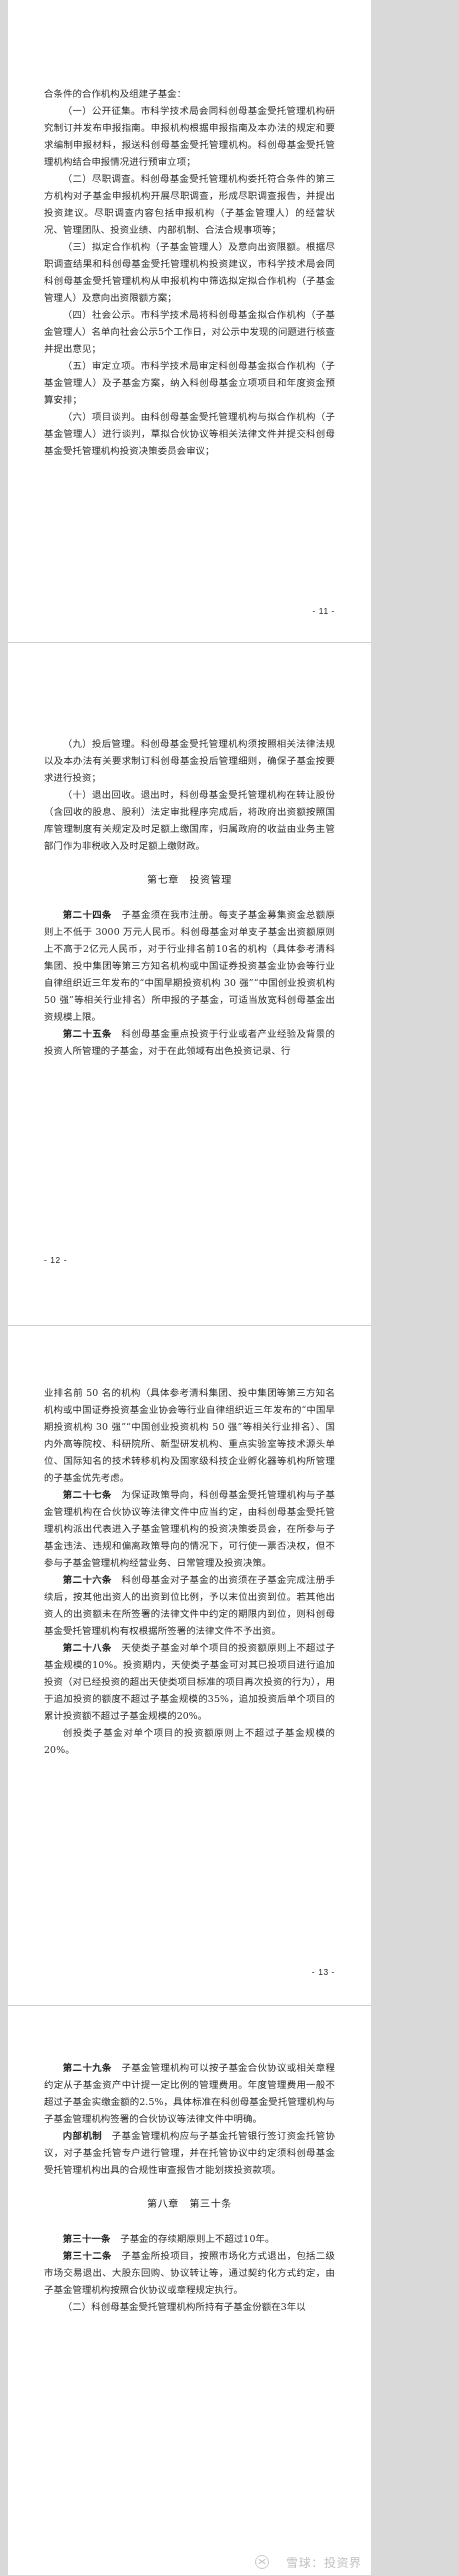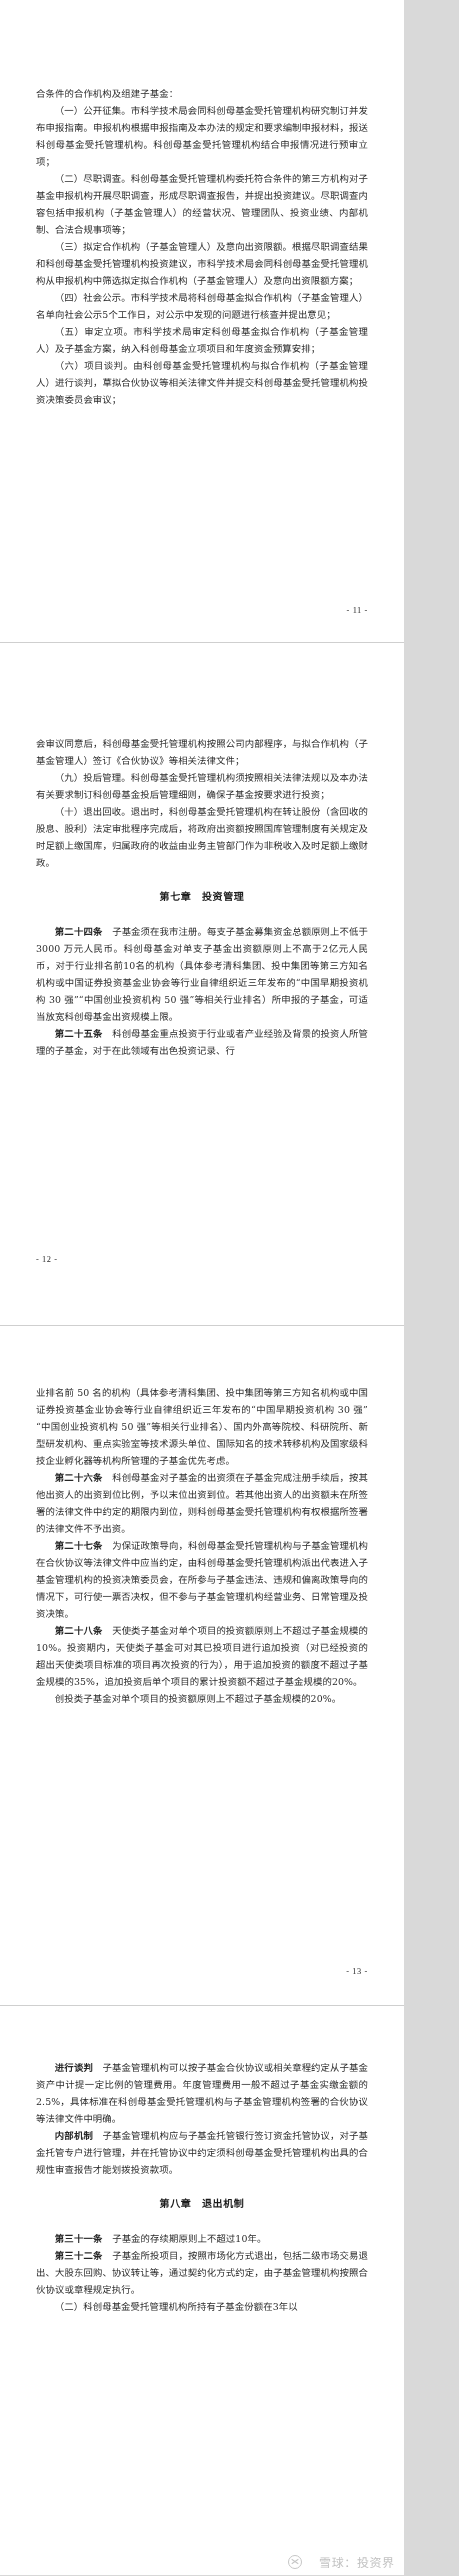--- a/index.html
+++ b/index.html
@@ -14,25 +14,26 @@
     -webkit-font-smoothing: antialiased;
   }
   .scan-stack {
     width: 459px;
     display: flex;
     flex-direction: column;
     background: #d9d9d9;
   }
   .page {
     position: relative;
-    width: 404px;
+    width: 363px;
     background: #ffffff;
     box-sizing: border-box;
     overflow: hidden;
     flex: none;
+    margin-left: 8px;
   }
   
   .page + .page {
     border-top: 1.2px solid #cfcfcf;
   }
   .page-inner {
     position: relative;
     box-sizing: border-box;
     padding: 0 36px;
     height: 100%;
@@ -56,34 +57,34 @@
     text-indent: 0;
   }
   .art-no {
     font-weight: bold;
     letter-spacing: 0.2px;
   }
   h2.chapter {
     margin: 0;
     font-size: 10px;
     line-height: 17.4px;
-    font-weight: bold;
+    font-weight: normal;
     text-align: center;
     letter-spacing: 0.6px;
     color: #121212;
     font-family: "DejaVu Sans", "Liberation Sans", sans-serif;
   }
   .chapter-gap-top { height: 17.4px; }
   .chapter-gap-bottom { height: 17.4px; }
   .folio {
     position: absolute;
     font-size: 8.4px;
     color: #2a2a2a;
     letter-spacing: 0.6px;
-    font-family: Liberation Serif, serif;
+    font-family: Liberation Sans, sans-serif;
   }
   .folio.right { right: 36px; }
   .folio.left  { left: 36px; }
 
   
   .scan-ink {
     filter: blur(0.1px) contrast(1.06);
     opacity: 0.93;
   }
 
@@ -138,54 +139,53 @@
       <p class="para">（四）社会公示。市科学技术局将科创母基金拟合作机构（子基金管理人）名单向社会公示5个工作日，对公示中发现的问题进行核查并提出意见；</p>
       <p class="para">（五）审定立项。市科学技术局审定科创母基金拟合作机构（子基金管理人）及子基金方案，纳入科创母基金立项项目和年度资金预算安排；</p>
       <p class="para">（六）项目谈判。由科创母基金受托管理机构与拟合作机构（子基金管理人）进行谈判，草拟合伙协议等相关法律文件并提交科创母基金受托管理机构投资决策委员会审议；</p>
     </div>
     <div class="folio right" style="top:606px;">- 11 -</div>
   </div>
 
   <div class="page" style="height:683px;">
     <div class="page-inner scan-ink">
       <div style="height:92px;"></div>
-      <p class="para noindent">会审议同意后，科创母基金受托管理机构按照公司内部程序，与拟合作机构（子基金管理人）签订《合伙协议》等相关法律文件；</p>
       <p class="para">（九）投后管理。科创母基金受托管理机构须按照相关法律法规以及本办法有关要求制订科创母基金投后管理细则，确保子基金按要求进行投资；</p>
       <p class="para">（十）退出回收。退出时，科创母基金受托管理机构在转让股份（含回收的股息、股利）法定审批程序完成后，将政府出资额按照国库管理制度有关规定及时足额上缴国库，归属政府的收益由业务主管部门作为非税收入及时足额上缴财政。</p>
 
       <div class="chapter-gap-top"></div>
       <h2 class="chapter">第七章　投资管理</h2>
       <div class="chapter-gap-bottom"></div>
 
       <p class="para"><span class="art-no">第二十四条</span>　<span>子基金须在我市注册。每支子基金募集资金总额原则上不低于 3000 万元人民币。科创母基金对单支子基金出资额原则上不高于2亿元人民币，对于行业排名前10名的机构（具体参考清科集团、投中集团等第三方知名机构或中国证券投资基金业协会等行业自律组织近三年发布的“中国早期投资机构 30 强”“中国创业投资机构 50 强”等相关行业排名）所申报的子基金，可适当放宽科创母基金出资规模上限。</span></p>
       <p class="para"><span class="art-no">第二十五条</span>　<span>科创母基金重点投资于行业或者产业经验及背景的投资人所管理的子基金，对于在此领域有出色投资记录、行</span></p>
     </div>
     <div class="folio left" style="top:612px;">- 12 -</div>
   </div>
 
   <div class="page" style="height:680px;">
     <div class="page-inner scan-ink">
       <div style="height:58px;"></div>
       <p class="para noindent">业排名前 50 名的机构（具体参考清科集团、投中集团等第三方知名机构或中国证券投资基金业协会等行业自律组织近三年发布的“中国早期投资机构 30 强”“中国创业投资机构 50 强”等相关行业排名）、国内外高等院校、科研院所、新型研发机构、重点实验室等技术源头单位、国际知名的技术转移机构及国家级科技企业孵化器等机构所管理的子基金优先考虑。</p>
+      <p class="para"><span class="art-no">第二十七条</span>　<span>为保证政策导向，科创母基金受托管理机构与子基金管理机构在合伙协议等法律文件中应当约定，由科创母基金受托管理机构派出代表进入子基金管理机构的投资决策委员会，在所参与子基金违法、违规和偏离政策导向的情况下，可行使一票否决权，但不参与子基金管理机构经营业务、日常管理及投资决策。</span></p>
       <p class="para"><span class="art-no">第二十六条</span>　<span>科创母基金对子基金的出资须在子基金完成注册手续后，按其他出资人的出资到位比例，予以末位出资到位。若其他出资人的出资额未在所签署的法律文件中约定的期限内到位，则科创母基金受托管理机构有权根据所签署的法律文件不予出资。</span></p>
-      <p class="para"><span class="art-no">第二十七条</span>　<span>为保证政策导向，科创母基金受托管理机构与子基金管理机构在合伙协议等法律文件中应当约定，由科创母基金受托管理机构派出代表进入子基金管理机构的投资决策委员会，在所参与子基金违法、违规和偏离政策导向的情况下，可行使一票否决权，但不参与子基金管理机构经营业务、日常管理及投资决策。</span></p>
       <p class="para"><span class="art-no">第二十八条</span>　<span>天使类子基金对单个项目的投资额原则上不超过子基金规模的10%。投资期内，天使类子基金可对其已投项目进行追加投资（对已经投资的超出天使类项目标准的项目再次投资的行为），用于追加投资的额度不超过子基金规模的35%，追加投资后单个项目的累计投资额不超过子基金规模的20%。</span></p>
       <p class="para">创投类子基金对单个项目的投资额原则上不超过子基金规模的20%。</p>
     </div>
     <div class="folio right" style="top:641px;">- 13 -</div>
   </div>
 
   <div class="page" style="height:570px;">
     <div class="page-inner scan-ink">
       <div style="height:53px;"></div>
-      <p class="para"><span class="art-no">进行谈判</span>　<span>子基金管理机构可以按子基金合伙协议或相关章程约定从子基金资产中计提一定比例的管理费用。年度管理费用一般不超过子基金实缴金额的2.5%，具体标准在科创母基金受托管理机构与子基金管理机构签署的合伙协议等法律文件中明确。</span></p>
+      <p class="para"><span class="art-no">第二十九条</span>　<span>子基金管理机构可以按子基金合伙协议或相关章程约定从子基金资产中计提一定比例的管理费用。年度管理费用一般不超过子基金实缴金额的2.5%，具体标准在科创母基金受托管理机构与子基金管理机构签署的合伙协议等法律文件中明确。</span></p>
       <p class="para"><span class="art-no">内部机制</span>　<span>子基金管理机构应与子基金托管银行签订资金托管协议，对子基金托管专户进行管理，并在托管协议中约定须科创母基金受托管理机构出具的合规性审查报告才能划拨投资款项。</span></p>
 
       <div class="chapter-gap-top"></div>
-      <h2 class="chapter">第八章　退出机制</h2>
+      <h2 class="chapter">第八章　第三十条</h2>
       <div class="chapter-gap-bottom"></div>
 
       <p class="para"><span class="art-no">第三十一条</span>　<span>子基金的存续期原则上不超过10年。</span></p>
       <p class="para"><span class="art-no">第三十二条</span>　<span>子基金所投项目，按照市场化方式退出，包括二级市场交易退出、大股东回购、协议转让等，通过契约化方式约定，由子基金管理机构按照合伙协议或章程规定执行。</span></p>
       <p class="para">（二）科创母基金受托管理机构所持有子基金份额在3年以</p>
     </div>
     <div class="watermark" style="right:9.3px; bottom:4.6px;">
       <span class="wm-logo"></span>
       <span>雪球：投资界</span>
     </div>

